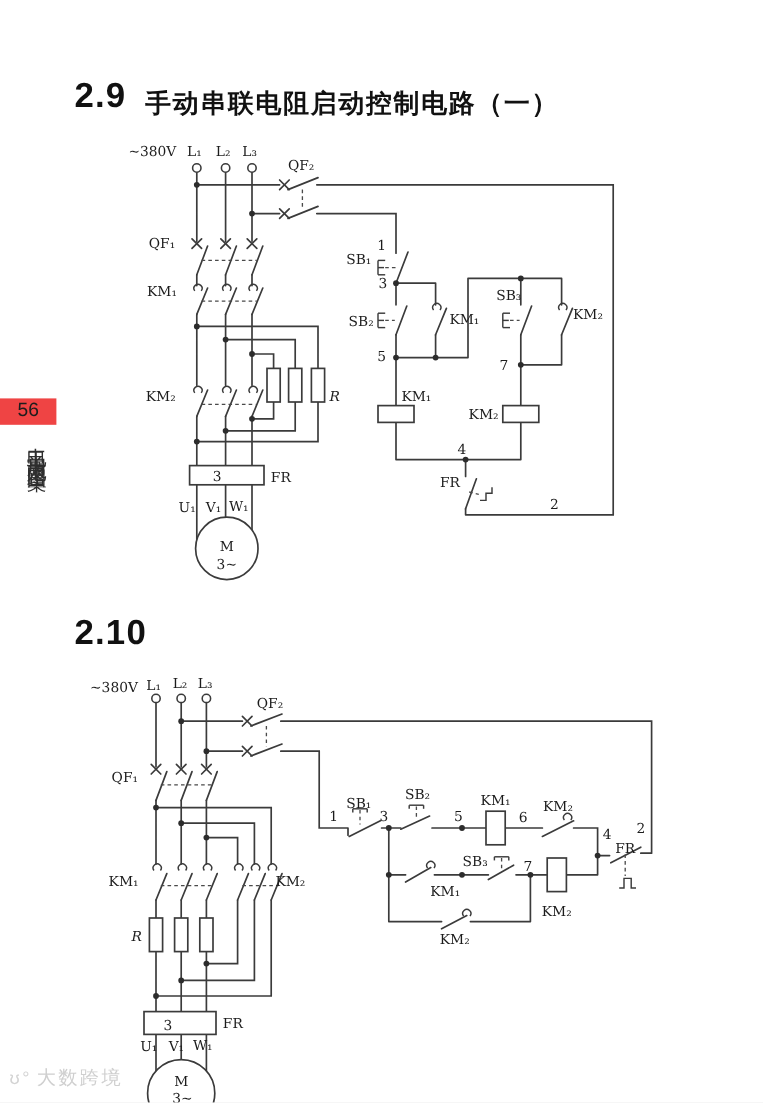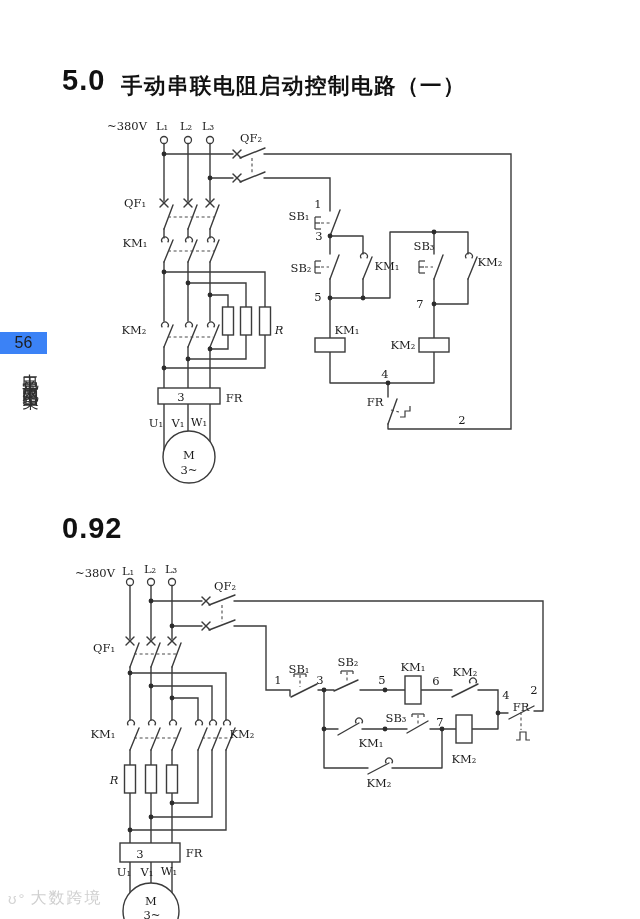--- a/index.html
+++ b/index.html
@@ -11,40 +11,40 @@
   .dash{stroke:#4a4a4a;stroke-width:1.1;fill:none;stroke-dasharray:3,2.6;}
   .dot{fill:#2c2c2c;stroke:none;}
   .term{fill:#ffffff;stroke:#3b3b3b;stroke-width:1.3;}
   .box{fill:#ffffff;stroke:#3b3b3b;stroke-width:1.4;}
   text{font-family:"DejaVu Serif","Liberation Serif",serif;font-size:11.5px;fill:#1c1c1c;
        text-anchor:middle;}
   .title-row{position:absolute;color:#111;font-family:"Liberation Sans","DejaVu Sans",sans-serif;
              font-weight:bold;white-space:nowrap;}
   .sec-num{font-size:29px;letter-spacing:1px;}
   .sec-txt{font-size:21.5px;letter-spacing:1.5px;}
-  #pagenum-box{position:absolute;left:0;top:332px;width:47px;height:22px;background:#3b82f6;
+  #pagenum-box{position:absolute;left:0;top:332px;width:47px;height:22px;background:#ef4444;
                display:flex;align-items:center;justify-content:center;
                font-family:"Liberation Sans","DejaVu Sans",sans-serif;font-size:16px;color:#1d1d1d;}
   #side-vert{position:absolute;left:19px;top:360px;writing-mode:vertical-rl;text-orientation:upright;
              font-size:16.5px;letter-spacing:3px;color:#2e2e2e;
              font-family:"DejaVu Serif","Liberation Serif",serif;}
   #watermark{position:absolute;left:8px;top:888px;font-size:16px;color:#c7c7c7;opacity:.85;
              font-family:"Liberation Sans","DejaVu Sans",sans-serif;letter-spacing:2px;
              display:flex;align-items:center;gap:4px;}
   #watermark .wm-ic{font-size:15px;color:#cccccc;}
 </style>
 </head>
 <body>
 
 <div id="page">
 
-  <div class="title-row sec-num" style="left:62px;top:64px;">5.0</div>
+  <div class="title-row sec-num" style="left:62px;top:64px;">2.9</div>
   <div class="title-row sec-txt" style="left:121px;top:71px;">手动串联电阻启动控制电路（一）</div>
 
-  <div class="title-row sec-num" style="left:62px;top:512px;">0.92</div>
+  <div class="title-row sec-num" style="left:62px;top:512px;">2.10</div>
 
   <div id="pagenum-box">
     <span>56</span>
   </div>
   <div id="side-vert">电工常用电路图集</div>
 
   <div id="watermark">
     <span class="wm-ic">ʊ°</span>
     <span>大数跨境</span>
   </div>

